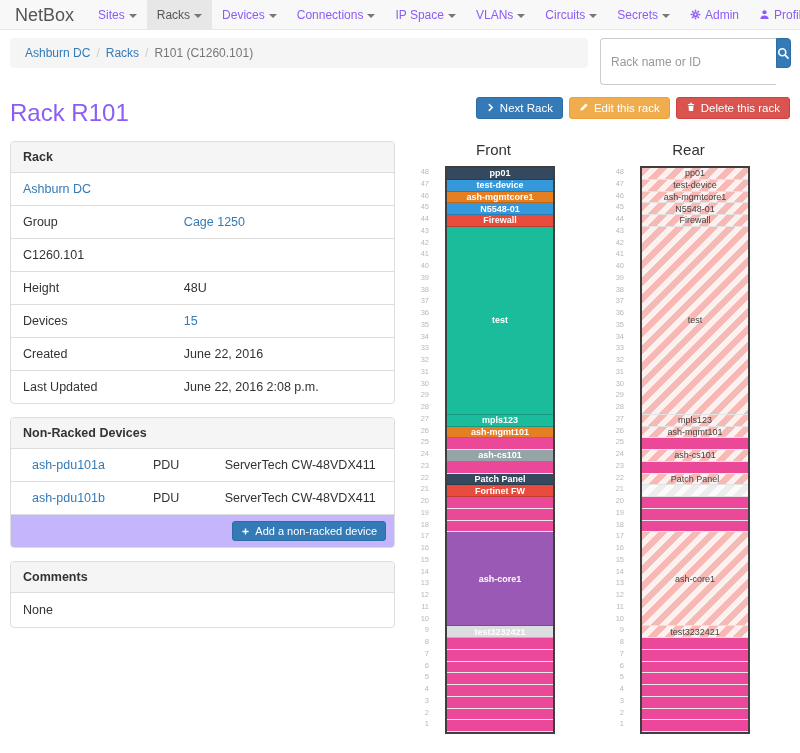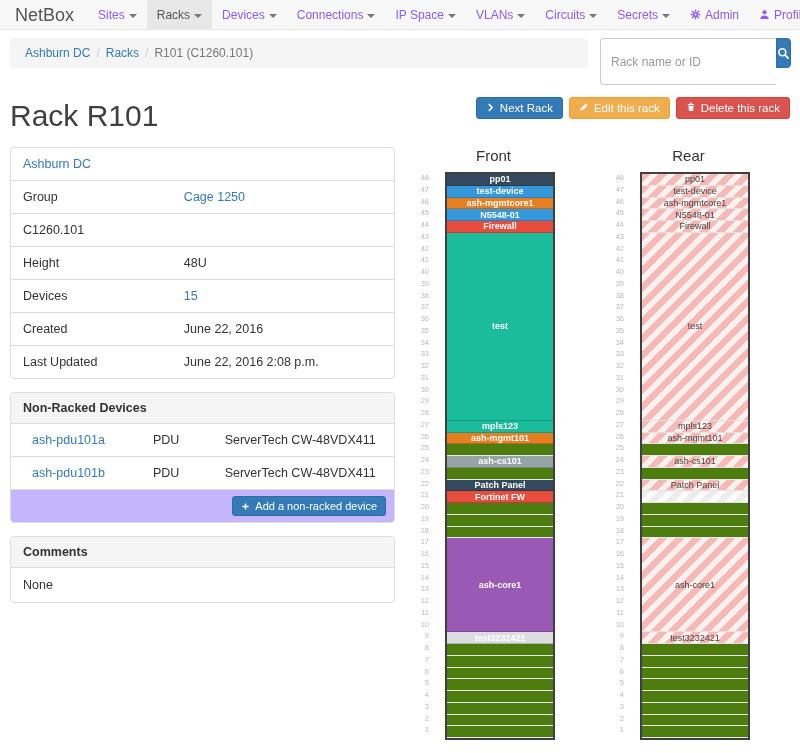--- a/index.html
+++ b/index.html
@@ -82,21 +82,21 @@
   .search-btn {
     width: 42px; height: 30px;
     background: #337ab7;
     border: 1px solid #2e6da4;
     border-radius: 0 4px 4px 0;
     display: flex; align-items: center; justify-content: center;
     cursor: pointer;
   }
 
   .header-row { display: flex; margin-top: 12px; align-items: flex-start; }
-  h1.page-title { font-size: 30px; font-weight: 500; margin: 2px 0 14px 0; color: #404040; }
+  h1.page-title { font-size: 24px; font-weight: 500; margin: 2px 0 14px 0; color: #8b5cf6; }
   .actions { margin-left: auto; display: flex; gap: 6px; }
   .btn {
     border-radius: 3px;
     font-size: 11.5px;
     padding: 4px 9px;
     color: #fff;
     display: inline-flex;
     align-items: center;
     gap: 5px;
     cursor: pointer;
@@ -166,21 +166,21 @@
     font-size: 7.5px;
     color: #b9b9b9;
     text-align: right;
     padding-right: 3px;
   }
   .rack-box {
     position: relative;
     width: 121px;
     height: 568px;
     border: 2px solid #3f3f3f;
-    background: #4d7c0f;
+    background: #ec4899;
     margin-left: 13px;
   }
   .unit-slot {
     height: 11.75px;
     border-bottom: 1px solid #e9e9e9;
   }
   .rack-device {
     position: absolute;
     left: 0; right: 0;
     display: flex;
@@ -301,20 +301,21 @@
             </svg></span>
           <span>Delete this rack</span>
         </div>
       </div>
   </div>
 
   <div class="main-row">
     <div class="left-col">
 
       <div class="panel">
+        <div class="panel-heading">Rack</div>
         <div id="rack-attrs">
             <div class="attr-row">
               <div class="attr-value"><a href="#">Ashburn DC</a></div>
             </div>
             <div class="attr-row">
               <div class="attr-label">Group</div>
               <div class="attr-value"><a href="#">Cage 1250</a></div>
             </div>
             <div class="attr-row">
               <div class="attr-value">C1260.101</div>

